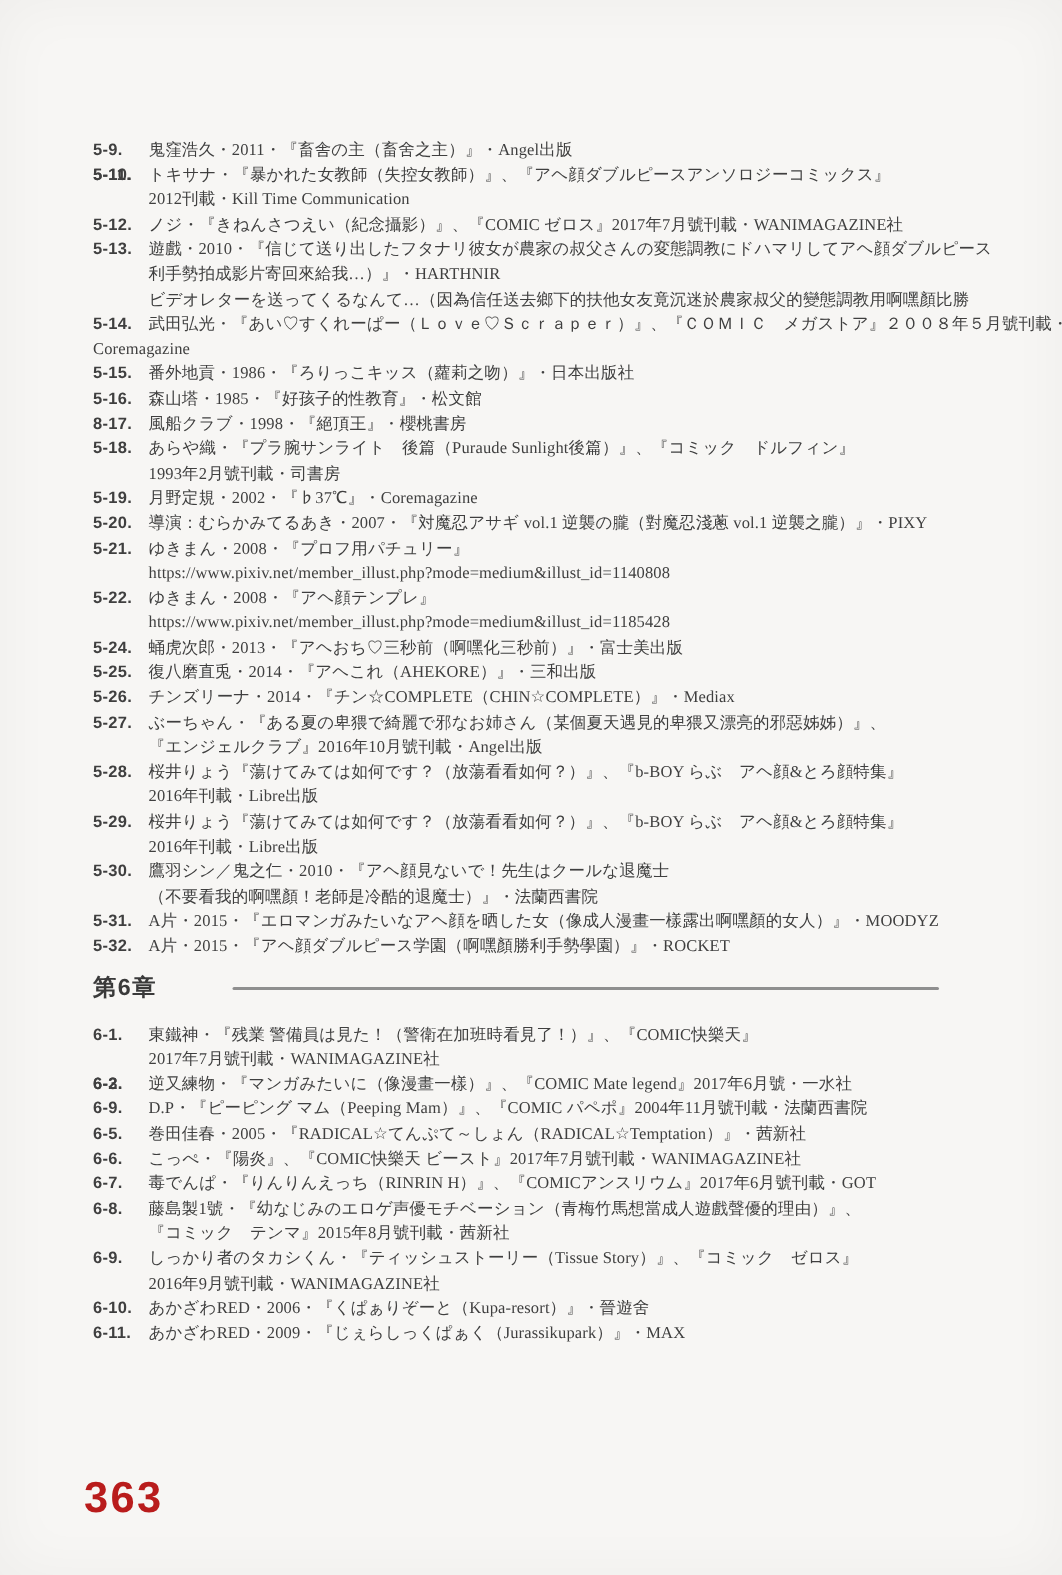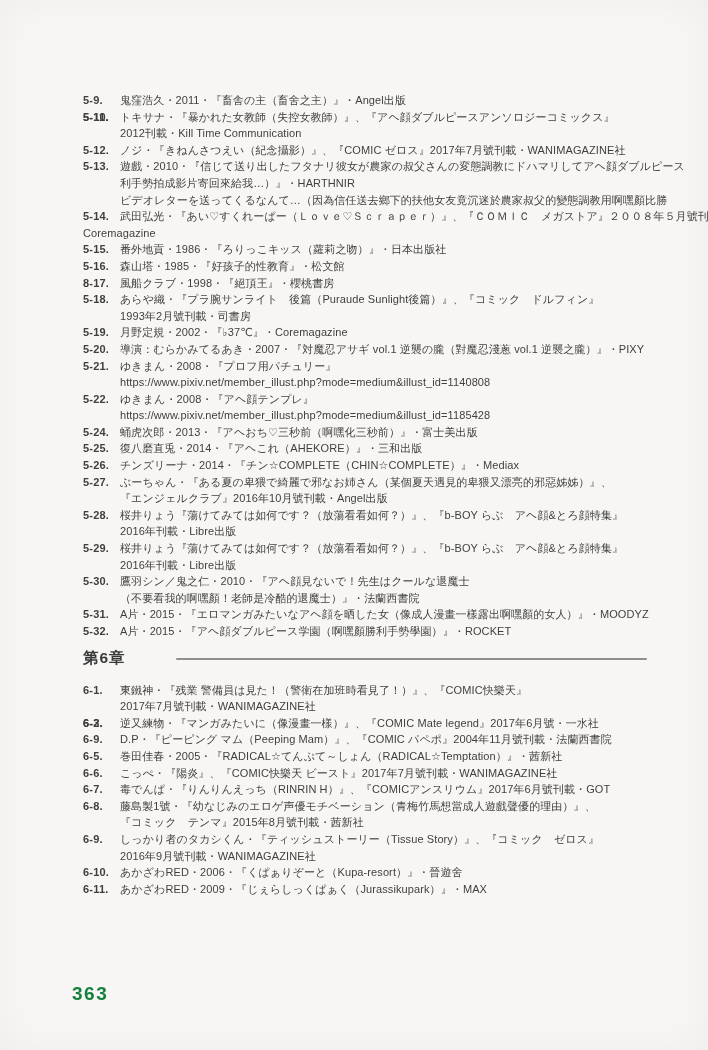--- a/index.html
+++ b/index.html
@@ -11,48 +11,48 @@
   .page{
     position:relative;
     width:708px;height:1050px;
     background:#f7f6f4;
     color:#3f3f3f;
     overflow:hidden;
     box-shadow:inset 0 0 40px rgba(0,0,0,0.04);
   }
   .content{
     position:absolute;
-    left:83px;top:92px;width:578px;
+    left:62px;top:92px;width:578px;
   }
   .refs{font-size:11px;line-height:16.6px;}
   .entry{margin:0;}
   .line{position:relative;padding-left:37px;white-space:nowrap;}
   .line .num{
     position:absolute;left:0;top:0;
     font-weight:700;letter-spacing:0.2px;
   }
   .line.hang{padding-left:0;}
-  .line .txt{letter-spacing:0.1px;}
+  .line .txt{letter-spacing:0.1px;font-family:Liberation Serif, serif;}
   .chapter-heading{
     display:flex;align-items:center;
     margin-top:9px;margin-bottom:13px;
     height:20px;
     gap:40px;
   }
   .chapter-title{
     font-size:15.5px;font-weight:700;color:#3a3a3a;
     letter-spacing:1px;flex:0 0 auto;
   }
   .rule{
     flex:1 1 auto;height:2px;background:#8f8f8f;
     margin-left:10px;margin-right:14px;border-radius:1px;
   }
   .page-number{
-    position:absolute;left:72px;top:983px;
-    font-size:19px;font-weight:700;color:#15803d;
+    position:absolute;left:56px;top:983px;
+    font-size:29px;font-weight:700;color:#b91c1c;
     letter-spacing:1.5px;
   }
 </style>
 </head>
 <body>
 
 <div class="page">
   <div class="content">
 
     <div class="refs" id="ch5-list">

